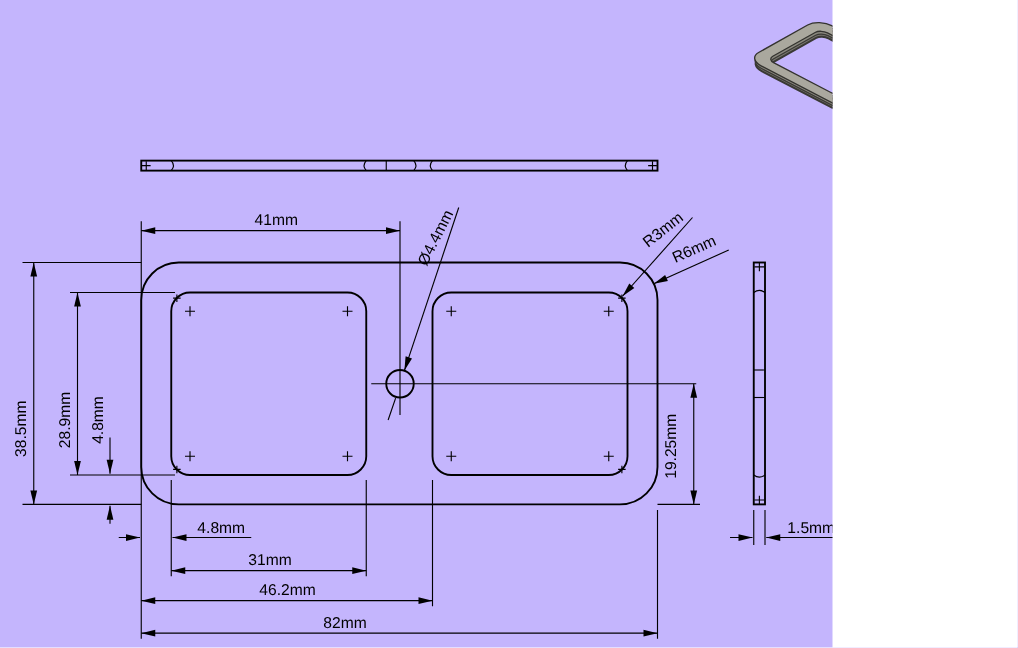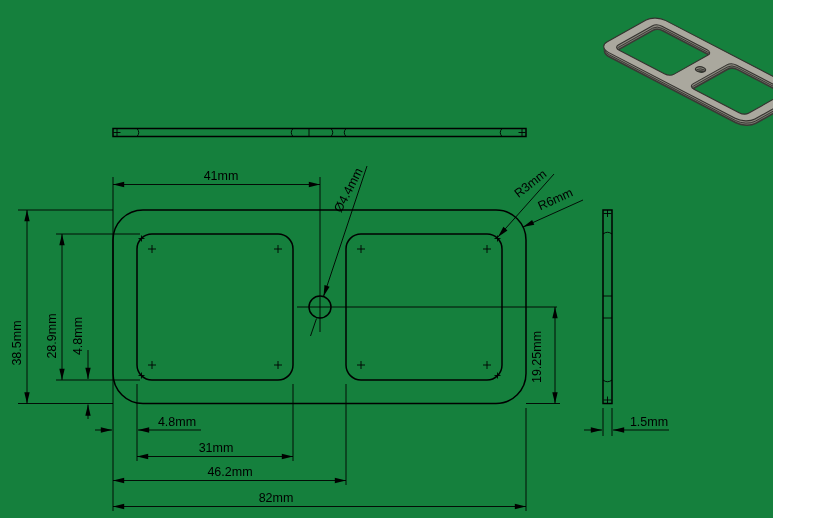--- a/index.html
+++ b/index.html
@@ -1,19 +1,19 @@
 <!DOCTYPE html>
 <html><head>
 <meta charset="utf-8">
 <style>
   html,body{margin:0;padding:0;background:#ffffff;}
   .canvas{
     position:relative;
-    width:773px;height:518px;
-    background:#15803d;
+    width:666px;height:518px;
+    background:#c4b5fd;
     overflow:hidden;
     font-family:"Liberation Sans", sans-serif;
   }
   svg{display:block;}
   .obj{stroke:#000;stroke-width:1.5;fill:none;stroke-linecap:round;}
   .thin{stroke:#000;stroke-width:0.9;fill:none;}
   .dim{stroke:#000;stroke-width:0.9;fill:none;}
   .mark{stroke:#000;stroke-width:0.9;fill:none;}
   text.d{font:12.5px "Liberation Sans", sans-serif;fill:#000;}
 </style>

